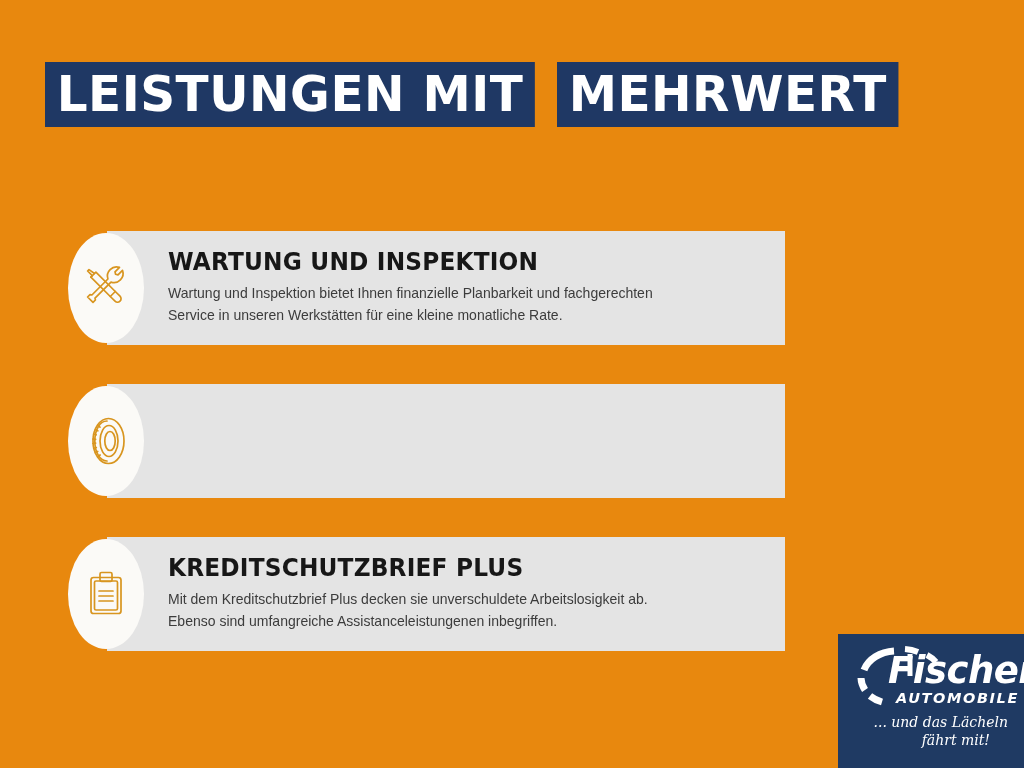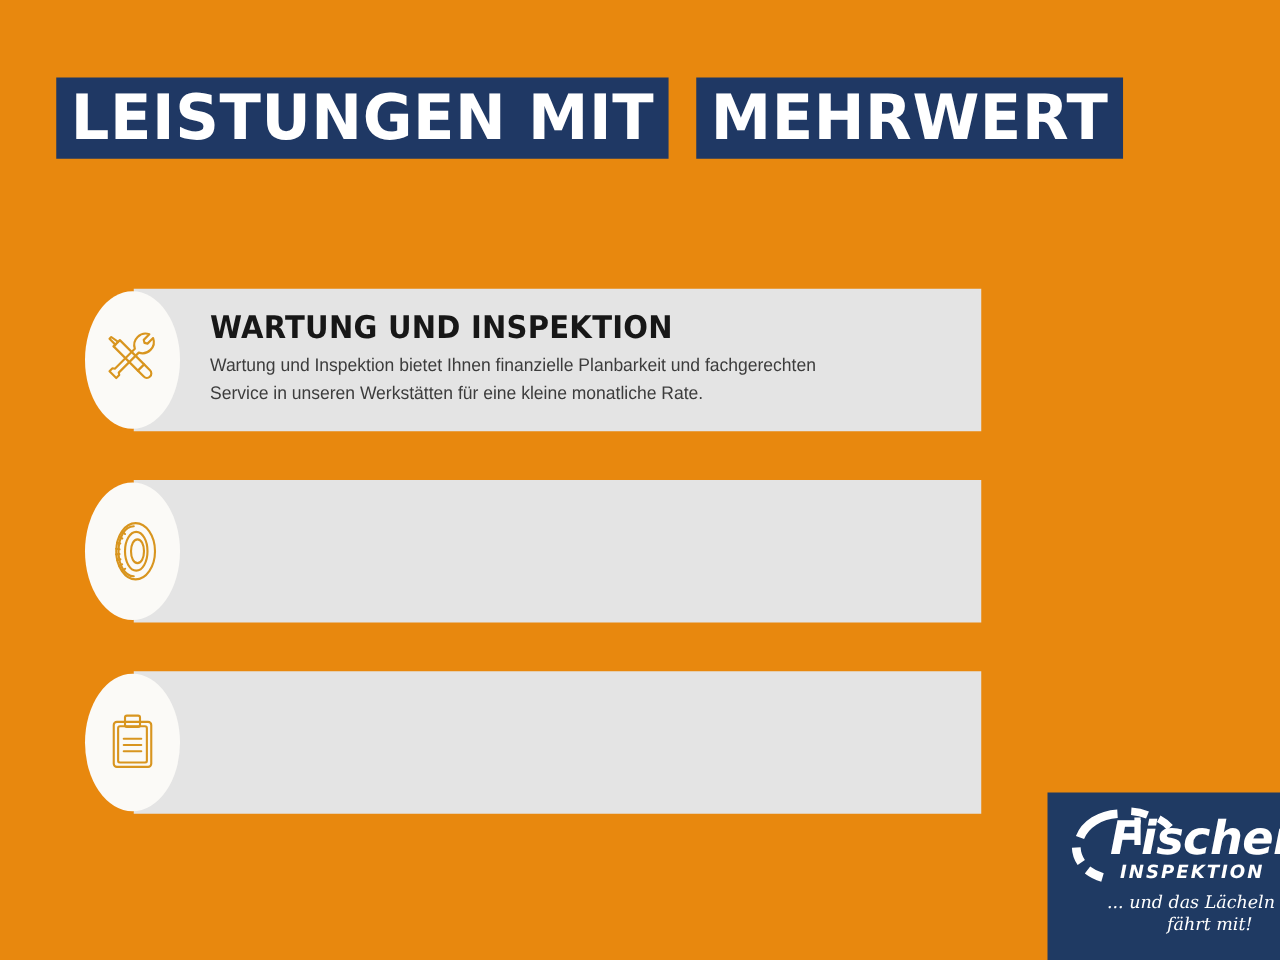--- a/index.html
+++ b/index.html
@@ -160,20 +160,21 @@
     position: absolute;
     left: 0;
     top: 80px;
     width: 186px;
     color: #FFFFFF;
     font-family: "DejaVu Serif", serif;
     font-style: italic;
     font-size: 14px;
     line-height: 1.28;
     text-align: right;
+    padding-right: 12px;
     box-sizing: border-box;
   }
   .logo-claim .claim-1 { display: block; padding-right: 4px; }
   .logo-claim .claim-2 { display: block; padding-right: 22px; }
 </style>
 </head>
 <body>
 
 <div class="slide">
 
@@ -257,38 +258,43 @@
 
             <rect x="12" y="10.5" width="30" height="36" rx="2.5"></rect>
             <rect x="15.5" y="14" width="23" height="29" rx="1.5"></rect>
 
             <rect x="21" y="5.5" width="12" height="9" rx="1.5"></rect>
 
             <path d="M20 24 H34 M20 29 H34 M20 34 H34"></path>
           </svg>
         </span>
       </div>
+      <div class="card-text">
+        <div class="card-title">KREDITSCHUTZBRIEF PLUS</div>
+        <div class="card-body">Mit dem Kreditschutzbrief Plus decken sie unverschuldete Arbeitslosigkeit ab.
+Ebenso sind umfangreiche Assistanceleistungenen inbegriffen.</div>
+      </div>
     </div>
 
   </div>
 
   <div class="logo-panel">
     <span class="logo-mark">
       <svg width="176" height="72" viewBox="0 0 176 72" fill="none" stroke="#FFFFFF" stroke-width="7" stroke-linecap="butt">
 
         <path d="M46 9 A34 27 0 0 0 16 28"></path>
         <path d="M13 36 A34 27 0 0 0 17 48"></path>
         <path d="M22 54 A34 27 0 0 0 34 60"></path>
         <path d="M57 7 A34 27 0 0 1 70 10" stroke-width="6"></path>
         <path d="M79 13 A34 27 0 0 1 88 20" stroke-width="6"></path>
 
         <path d="M62 12 L62 34" stroke-width="5"></path>
       </svg>
     </span>
     <div class="logo-wordmark">Fischer</div>
-    <div class="logo-sub">INSPEKTION</div>
+    <div class="logo-sub">AUTOMOBILE</div>
     <div class="logo-claim">
       <span class="claim-1">... und das Lächeln</span>
       <span class="claim-2">fährt mit!</span>
     </div>
   </div>
 
 </div>
 
 </body></html>

